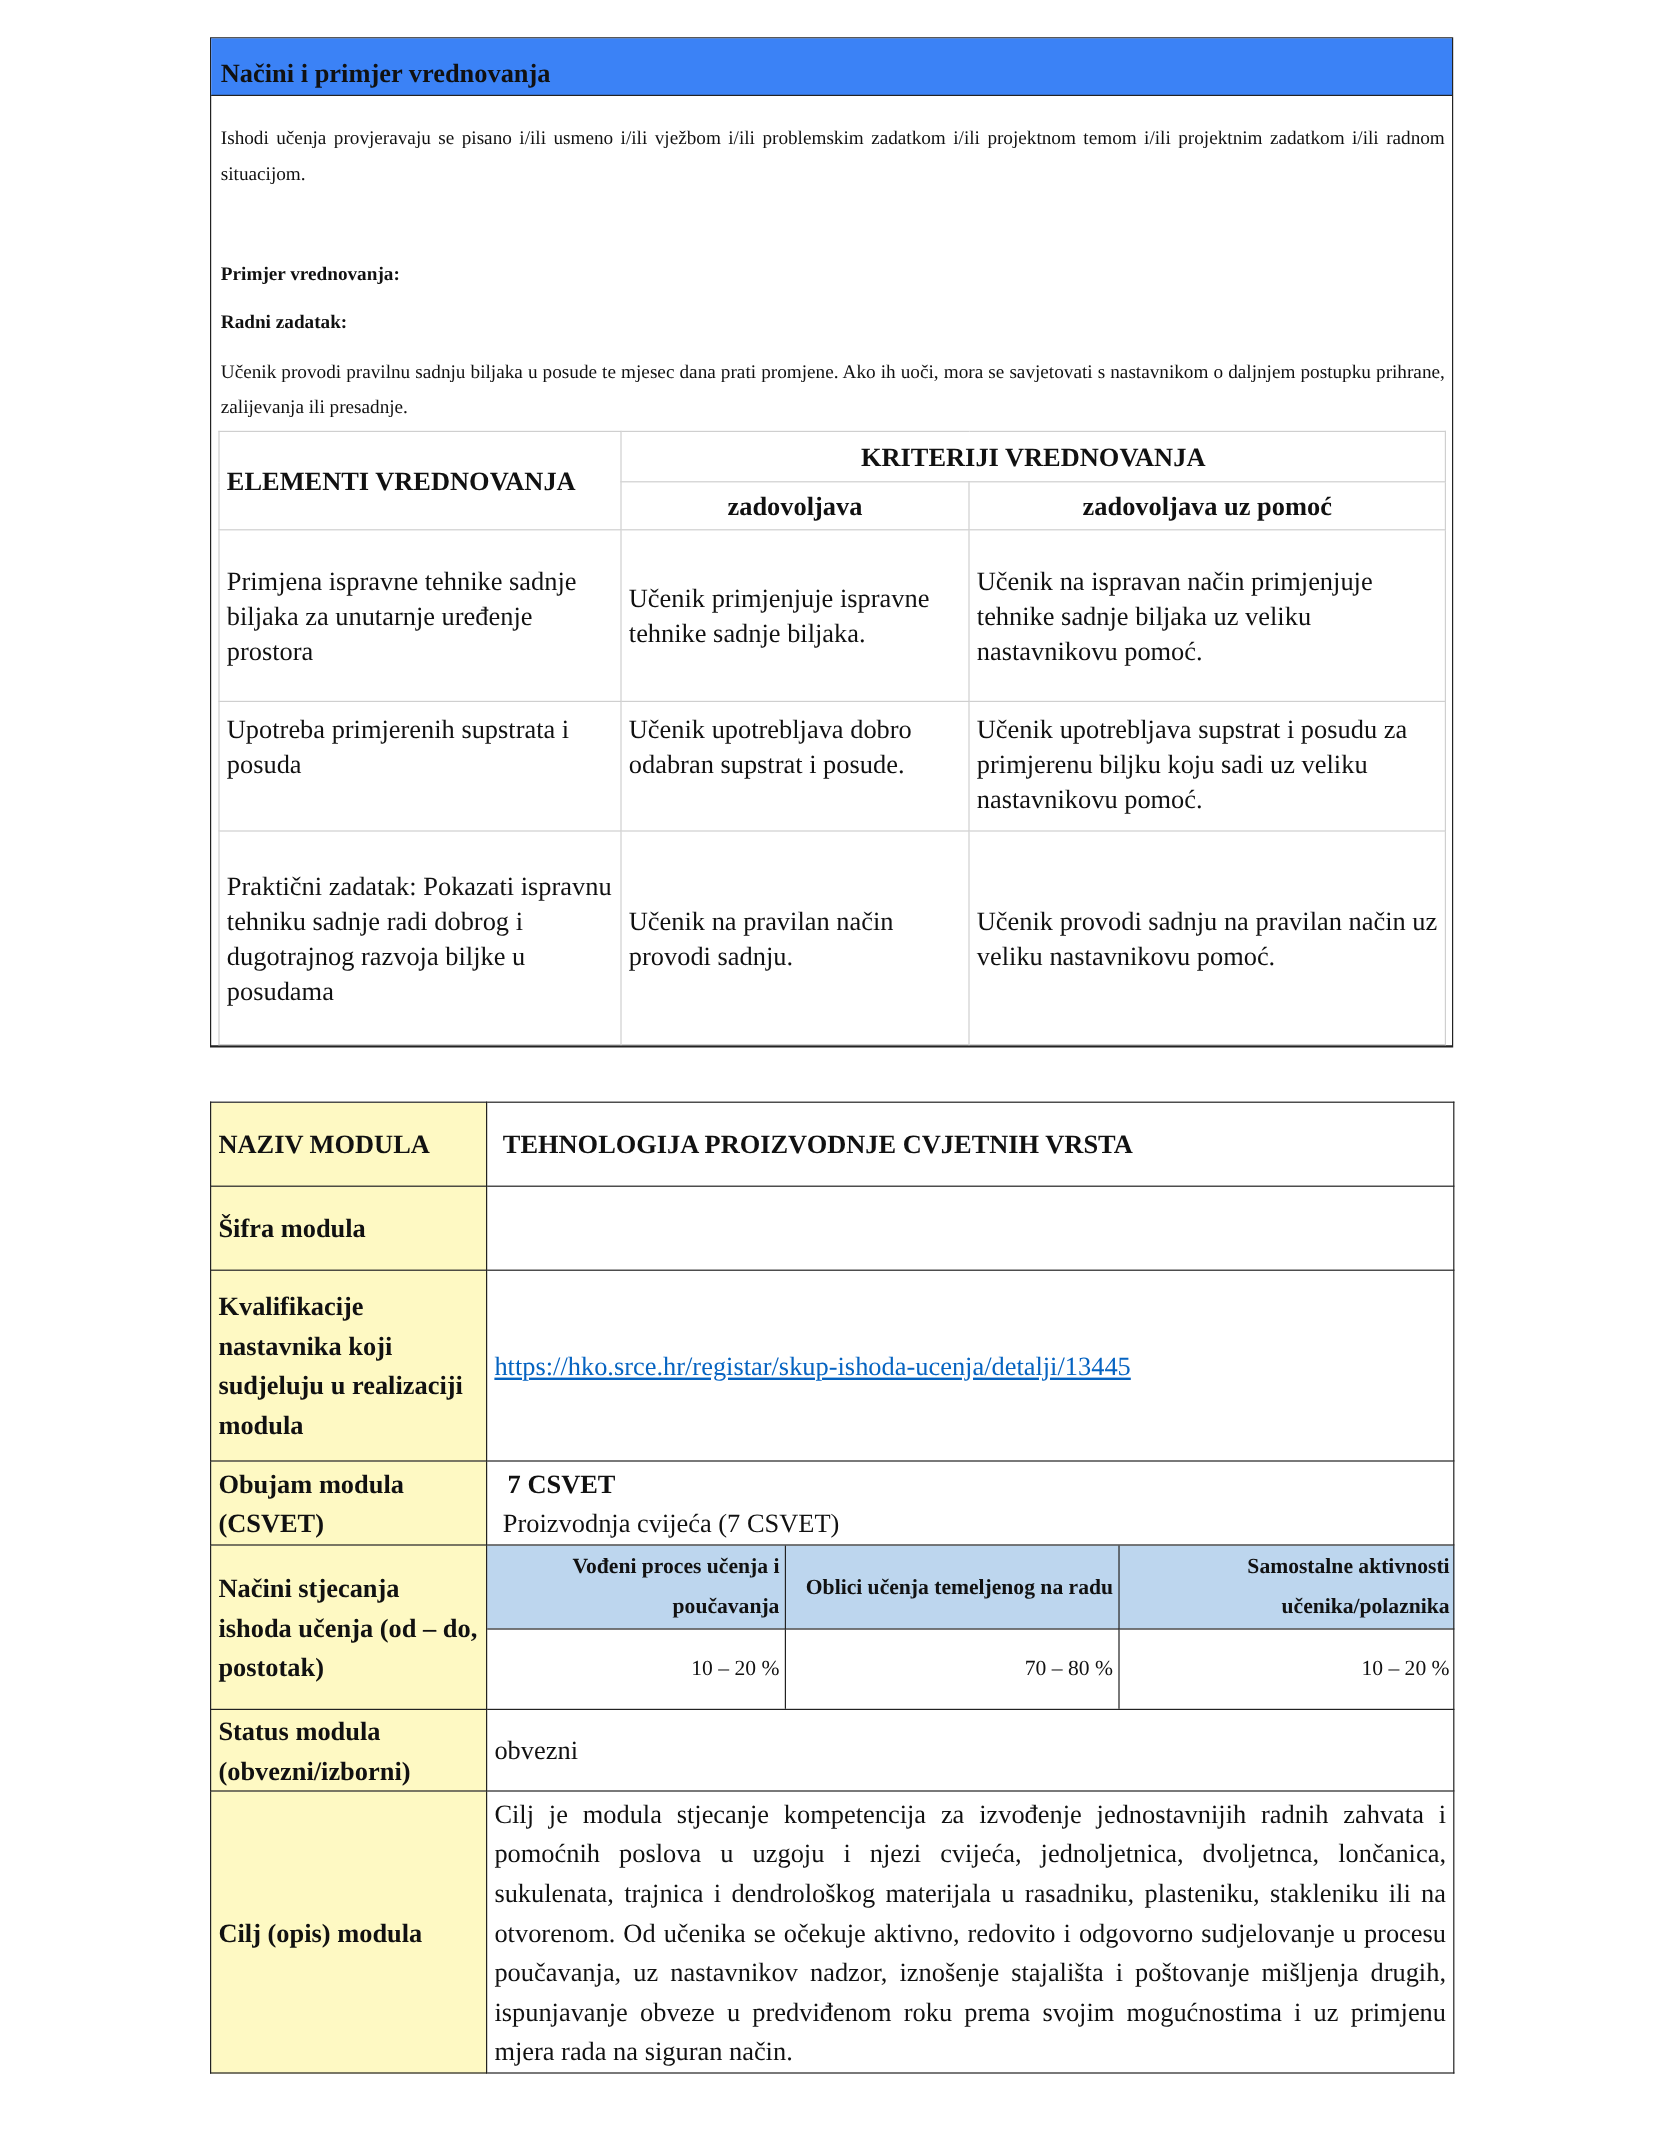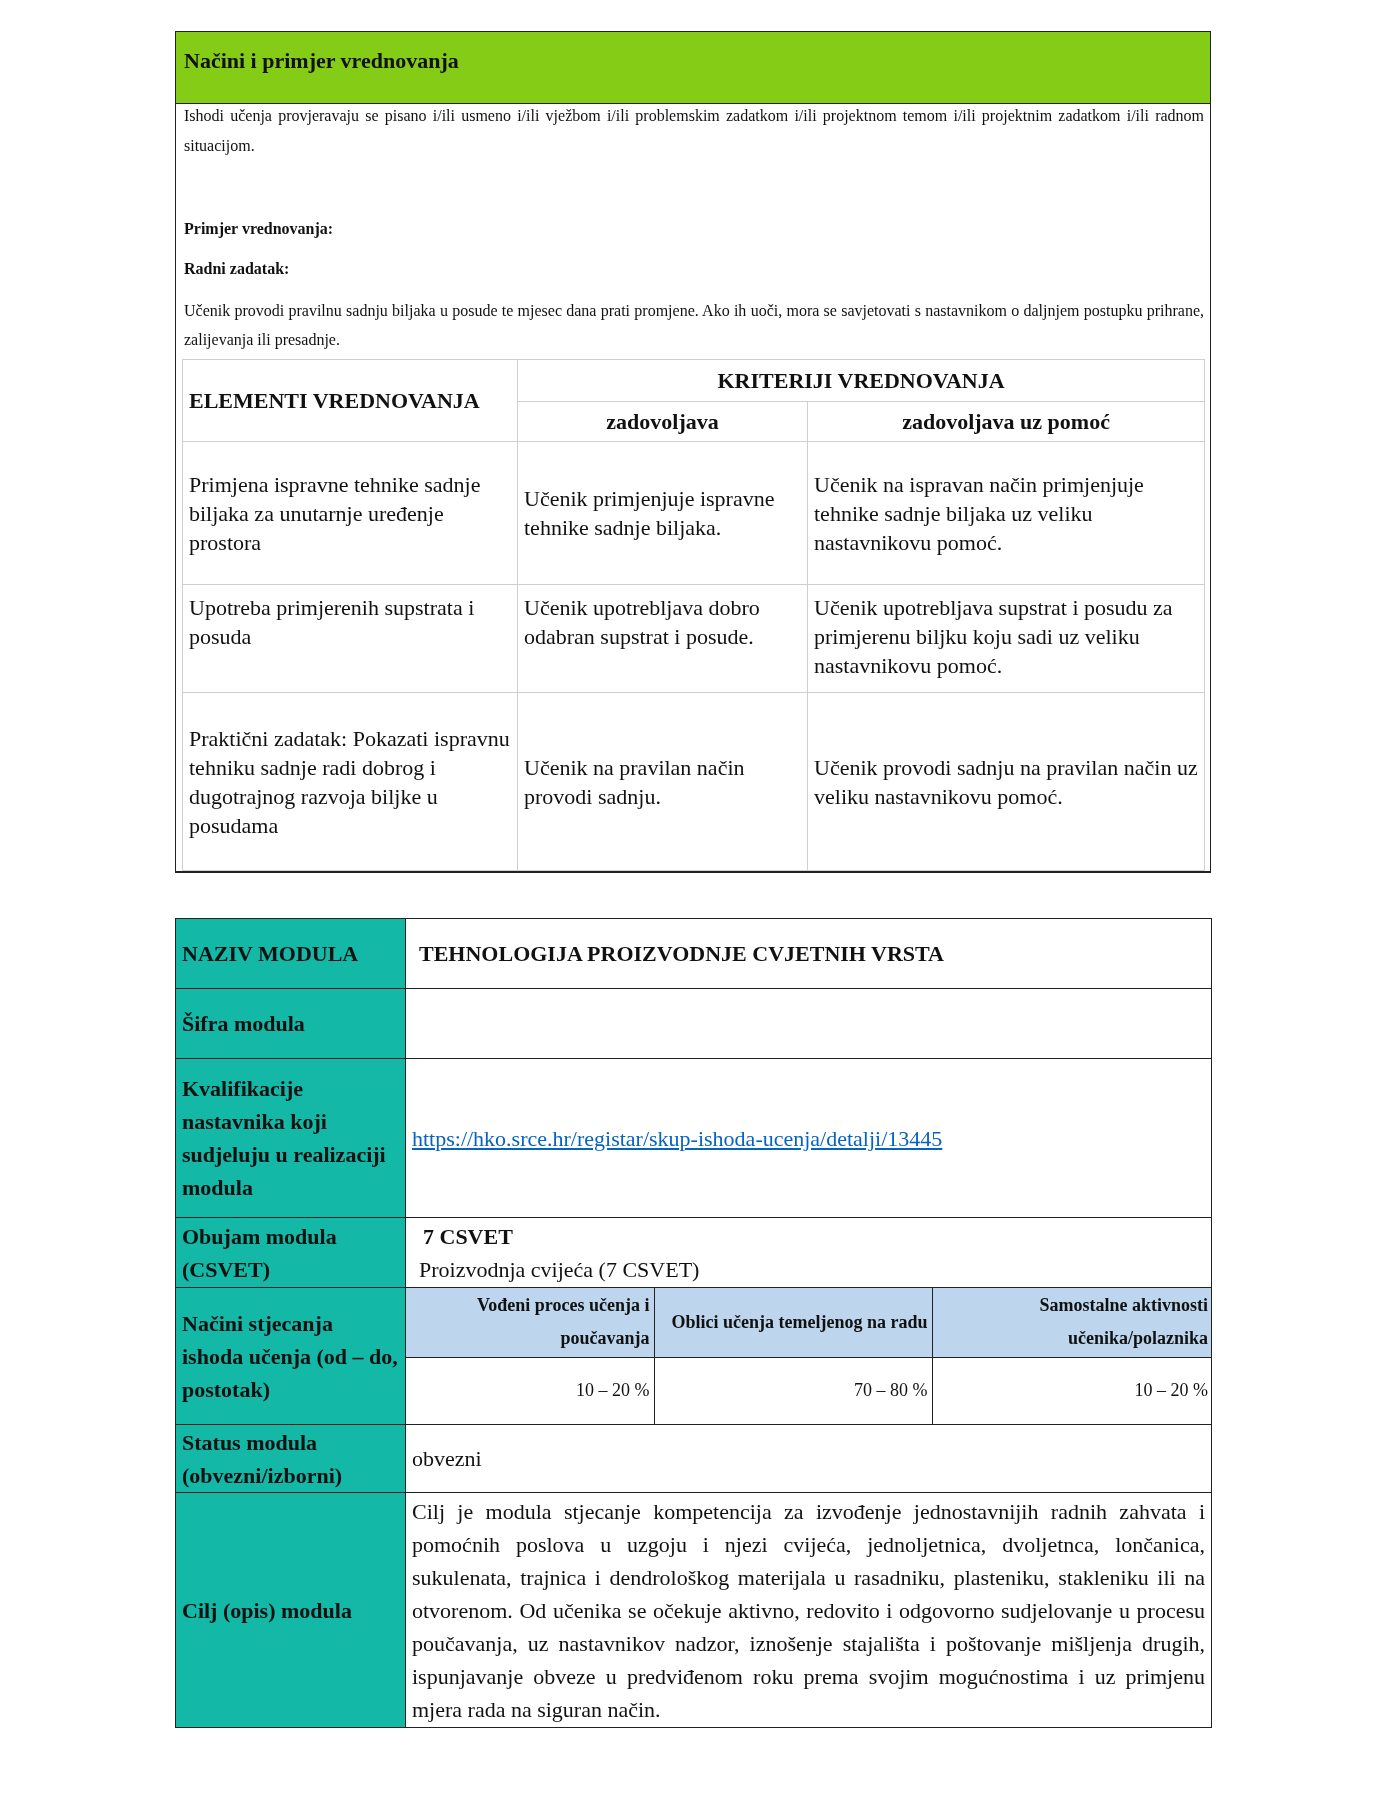--- a/index.html
+++ b/index.html
@@ -1,32 +1,32 @@
 <!DOCTYPE html>
 <html><head>
   <meta charset="utf-8">
   <style>
     html, body { margin:0; padding:0; background:#ffffff; }
     body { width:1386px; height:1797px; position:relative; font-family:"Liberation Serif","DejaVu Serif",serif; color:#111; }
     .abs { position:absolute; box-sizing:border-box; }
     
     #box1 { left:175px; top:31px; width:1036px; height:842px; border:1.5px solid #222; border-bottom-width:2px; }
-    #box1-head { left:0; top:0; width:100%; height:72px; background:#84cc16; border-bottom:1.5px solid #222; }
+    #box1-head { left:0; top:0; width:100%; height:48px; background:#3b82f6; border-bottom:1.5px solid #222; }
     #box1-head span { position:absolute; left:8px; top:16px; font-size:22px; font-weight:bold; }
     .para { position:absolute; left:8px; right:6px; font-size:16px; line-height:30px; text-align:justify; text-align-last:left; }
     .bold { font-weight:bold; }
     
     #eval { position:absolute; left:6px; top:327px; width:1022px; border-collapse:collapse; table-layout:fixed; }
     #eval td, #eval th { border:1.5px solid #cfcfcf; font-size:22px; line-height:29px; vertical-align:middle; padding:0 6px; text-align:left; font-weight:normal; }
     #eval th { font-weight:bold; }
     #eval th.center { text-align:center; }
     
     #t2 { position:absolute; left:175px; top:918px; width:1036px; border-collapse:collapse; table-layout:fixed; }
     #t2 > tbody > tr > td { border:1.5px solid #222; font-size:22px; line-height:33px; padding:0 6px; vertical-align:middle; }
-    #t2 td.lab { background:#14b8a6; font-weight:bold; }
+    #t2 td.lab { background:#fef9c3; font-weight:bold; }
     .link { color:#0563C1; text-decoration:underline; }
     .sub { width:100%; height:100%; border-collapse:collapse; table-layout:fixed; }
     .sub td { border:1.5px solid #222; text-align:right; font-size:18px; line-height:33px; padding:0 4px; }
     .sub tr:first-child td { border-top:none; }
     .sub tr:last-child td { border-bottom:none; }
     .sub td:first-child { border-left:none; }
     .sub td:last-child { border-right:none; }
     .sub .sh { background:#BDD6EE; font-weight:bold; }
     .goal { text-align:justify; text-align-last:left; }
   </style>

